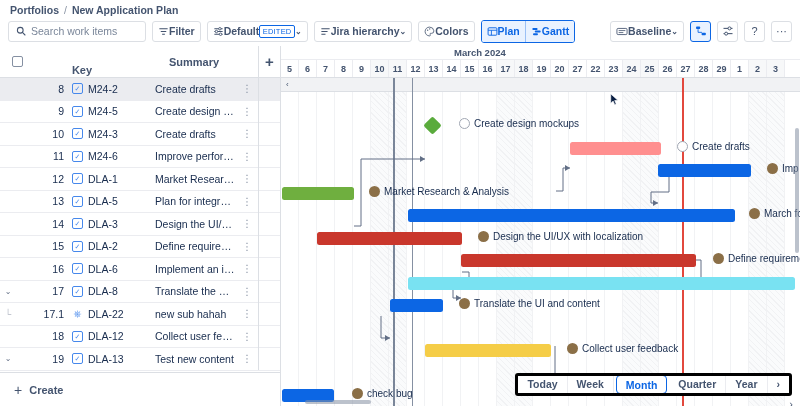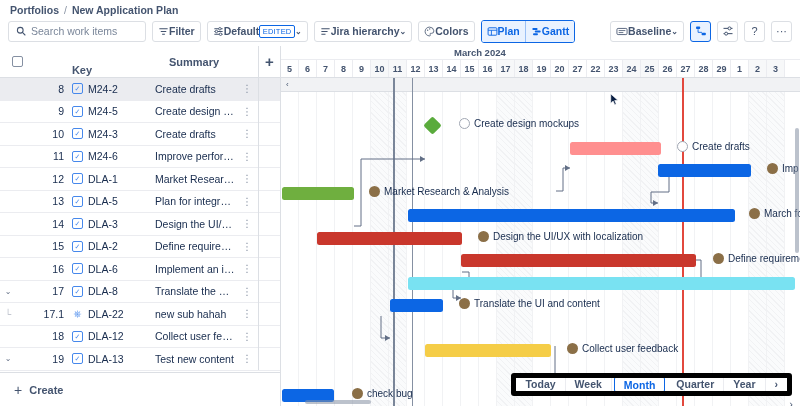--- a/index.html
+++ b/index.html
@@ -144,21 +144,21 @@
   
   .vscroll { position:absolute; right:1px; top:82px; width:4px; height:125px;
              background:#8590A2; border-radius:3px; opacity:.55; z-index:12; }
   .hscroll { position:absolute; left:305px; bottom:2px; width:66px; height:4px;
              background:#8590A2; border-radius:3px; opacity:.55; z-index:12; }
   .next-arrow { position:absolute; right:7px; top:352px; font-size:11px;
                 color:#44546F; z-index:12; cursor:pointer;}
 
   .zoomctl {
     position:absolute; right:8px; bottom:10px; height:23px; display:flex;
-    align-items:center; border:5px solid #000000; border-radius:3px;
+    align-items:center; border:3px solid #000000; border-radius:3px;
     background:#fff; z-index:20; overflow:hidden;text-align:center;
   }
   .zoomctl .z {
     padding:0 9px; height:23px; line-height:23px; font-size:10.5px;
     color:#44546F; font-weight:600; cursor:pointer; border-right:1px solid #EBECF0;
   }
   .zoomctl .z:last-child { border-right:0; }
   .zoomctl .z.on { color:#0C66E4; border:1px solid #0C66E4; border-radius:4px;
                    height:19px; line-height:18px; margin:0 2px; }
 

